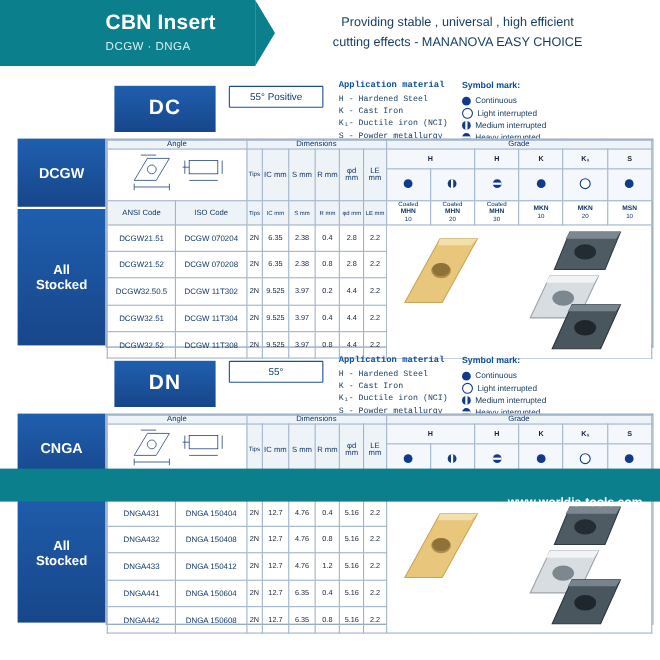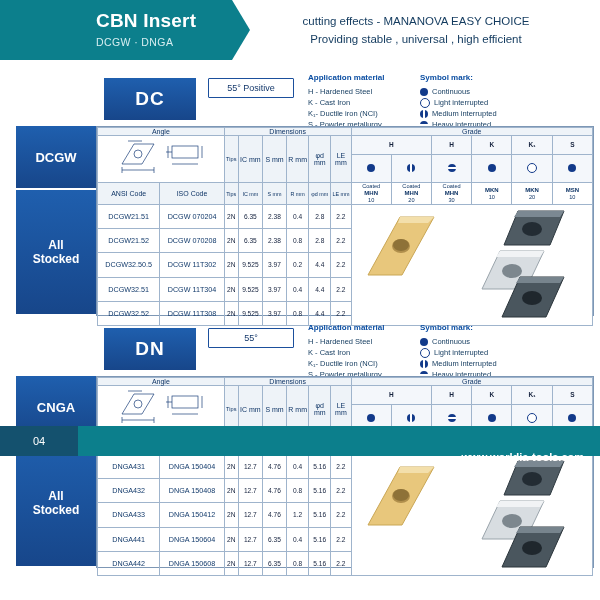--- a/index.html
+++ b/index.html
@@ -27,21 +27,21 @@
   .sec2{top:318px;height:250px;}
 
   
   .badge{position:absolute;background:#1b4f9c;color:#fff;font-weight:bold;display:flex;align-items:center;justify-content:center;}
   .badge-dc{left:96px;top:10px;width:92px;height:42px;font-size:19px;letter-spacing:1px;
     background:linear-gradient(180deg,#1f5fae 0%,#17468a 100%);}
   .pill{position:absolute;border:1px solid #1b4f9c;background:#fff;color:#14386b;font-size:9px;display:flex;align-items:center;justify-content:center;border-radius:1px;}
   .pill-a{left:200px;top:10px;width:84px;height:18px;}
   .pill-b{left:200px;top:36px;width:84px;height:18px;margin-top:44px;}
 
-  .appmat{position:absolute;left:300px;top:4px;width:150px;font-size:7.5px;line-height:11px;color:#123a5e;}
+  .appmat{position:absolute;left:300px;top:4px;width:150px;font-size:7.5px;line-height:11px;color:#123a5e;font-family:Liberation Mono, monospace;}
   .appmat .t{color:#0b4ea2;font-weight:bold;font-size:8px;margin-bottom:3px;}
   .symmark{position:absolute;left:412px;top:4px;width:170px;font-size:7.5px;line-height:11px;color:#123a5e;}
   .symmark .t{color:#0b4ea2;font-weight:bold;font-size:8px;margin-bottom:3px;}
   .symrow{display:flex;align-items:center;gap:4px;height:11px;}
   .symdot{width:8px;height:8px;border-radius:50%;flex:0 0 auto;display:inline-block;}
   .d-full{background:#123a8a;}
   .d-light{background:#fff;border:1.3px solid #123a8a;}
   .d-med{background:#123a8a;position:relative;}
   .d-med:after{content:"";position:absolute;left:3px;top:0;width:2px;height:8px;background:#fff;}
   .d-heavy{background:#123a8a;position:relative;}
@@ -74,22 +74,22 @@
 </head>
 <body>
 
 <div class="page">
 
   <div class="header">
     <div class="header-teal"></div>
     <div class="hdr-title">CBN Insert</div>
     <div class="hdr-sub">DCGW · DNGA</div>
     <div class="hdr-right">
+      <div>Providing  stable , universal , high efficient</div>
       <div>cutting effects - MANANOVA EASY CHOICE</div>
-      <div>Providing  stable , universal , high efficient</div>
     </div>
   </div>
 
   <div class="section sec1">
 
     <div class="badge badge-dc">DC</div>
     <div class="pill pill-a">55° Positive</div>
     <div class="pill pill-b">7° Relief</div>
 
     <div class="appmat">
@@ -524,17 +524,16 @@
           <td>0.8</td>
           <td>5.16</td>
           <td>2.2</td>
         </tr>
       </tbody>
         </table>
     </div>
   </div>
 
   <div class="footer">
-    <div class="footer-num">04</div>
     <div class="footer-url">www.worldia-tools.com</div>
   </div>
 
 </div>
 
 </body></html>

